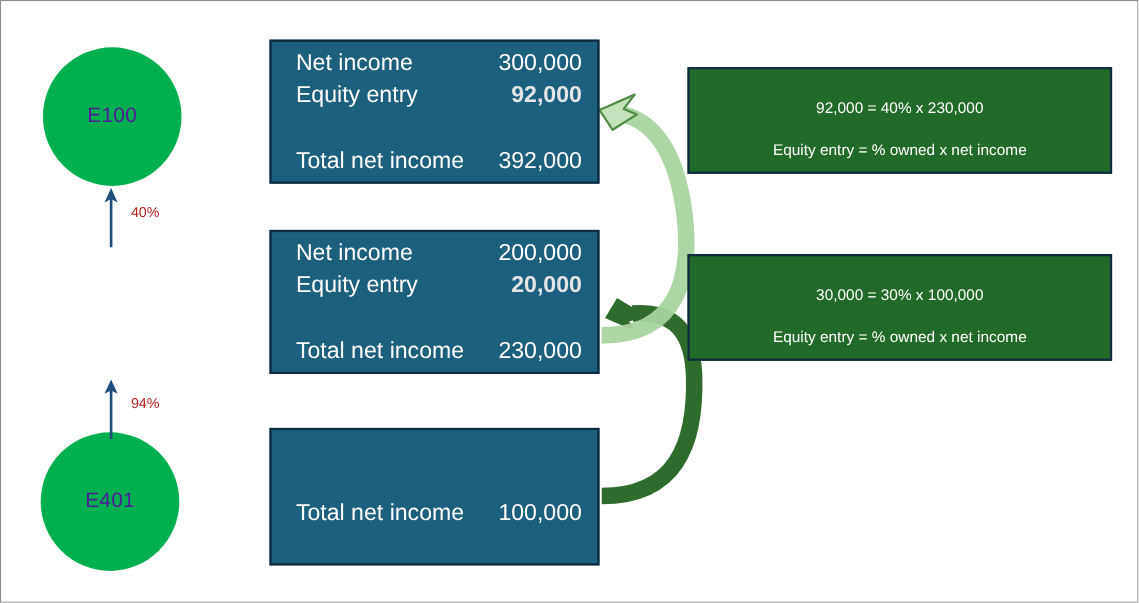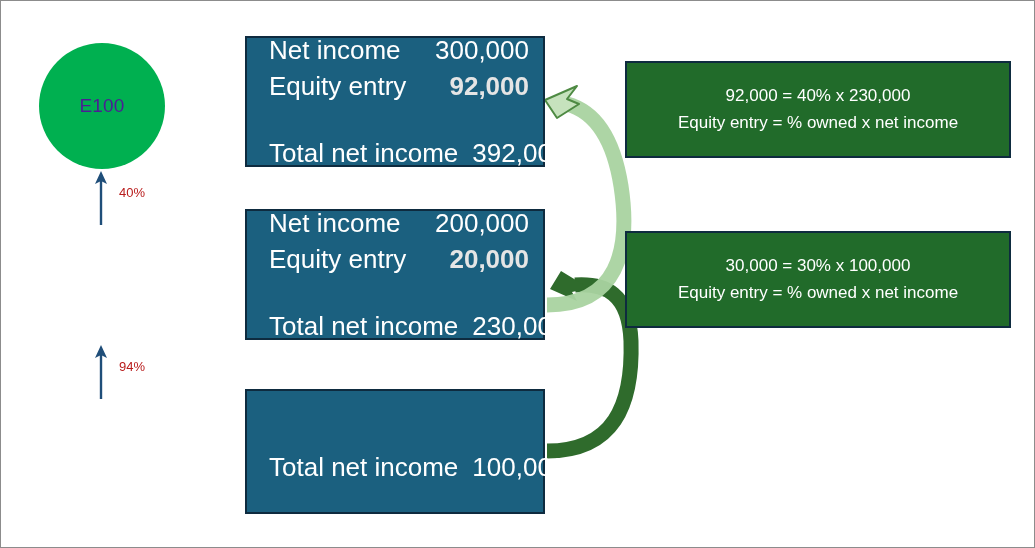--- a/index.html
+++ b/index.html
@@ -71,21 +71,21 @@
     left: 22px;
     right: 14px;
     top: 50%;
     transform: translateY(-50%);
   }
   .row {
     display: flex;
     justify-content: space-between;
     align-items: baseline;
     line-height: 1.42;
-    font-size: 26px;
+    font-size: 21px;
     white-space: nowrap;
   }
   .row .lbl { font-weight: normal; }
   .row .val { font-weight: normal; padding-left: 14px; }
   .row.total .val { font-weight: normal; margin-top: 30px; }
   .row.equity .val { color: #e5e5e5; font-weight: bold; }
 
   
   .green-box {
     position: absolute;
@@ -95,41 +95,45 @@
     display: flex;
     flex-direction: column;
     align-items: center;
     justify-content: center;
     text-align: center;
     z-index: 3;
   }
   #green-box-top    { left: 624px; top: 60px;  width: 386px; height: 97px; }
   #green-box-bottom { left: 624px; top: 230px; width: 386px; height: 97px; }
   .green-line {
-    font-size: 17px;
+    font-size: 14px;
     line-height: 1.55;
     white-space: nowrap;
+    margin-top: 16px;
   }
 
   
   #flow-arrows {
     position: absolute;
     left: 0; top: 0;
     width: 1035px; height: 548px;
     z-index: 2;
     pointer-events: none;
   }
 </style>
 </head>
 <body>
 
 <div id="canvas">
 
   <div class="circle" id="circle-e100">
     <span>E100</span>
+  </div>
+  <div class="circle" id="circle-e401">
+    <span>E401</span>
   </div>
 
   <svg class="own-arrow" id="own-arrow-40" viewBox="0 0 22 56">
     <line x1="11" y1="56" x2="11" y2="11" stroke="#1f4e79" stroke-width="2.4"></line>
     <path d="M11 2 L17 15 L11 12 L5 15 Z" fill="#1f4e79"></path>
   </svg>
   <div class="own-label" id="own-label-40">40%</div>
 
   <svg class="own-arrow" id="own-arrow-30" viewBox="0 0 22 56">
     <line x1="11" y1="56" x2="11" y2="11" stroke="#1f4e79" stroke-width="2.4"></line>

